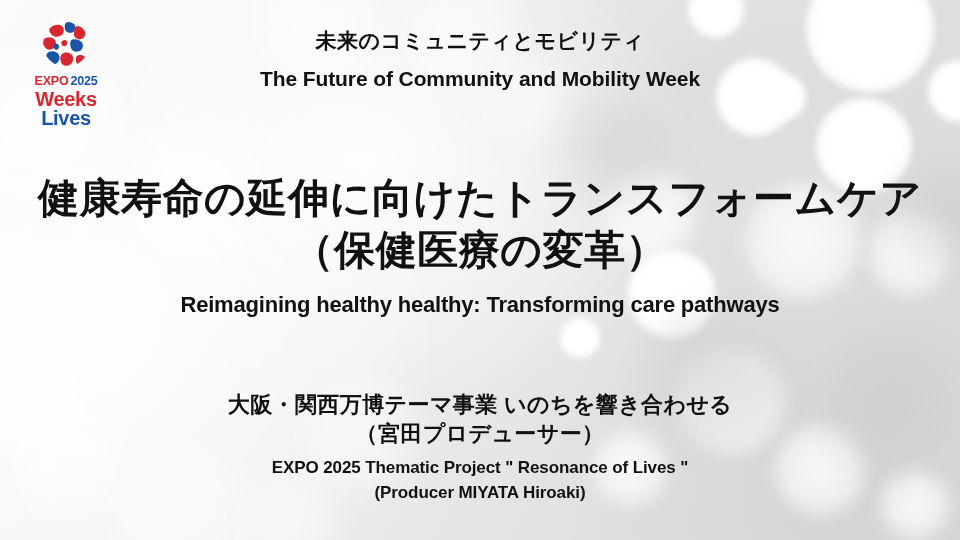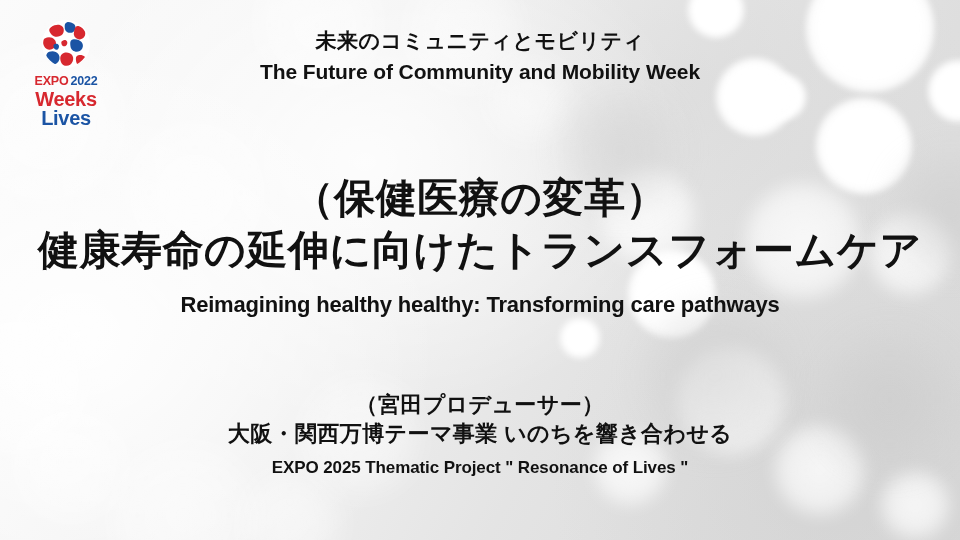--- a/index.html
+++ b/index.html
@@ -127,21 +127,21 @@
     font-size: 21px;
     font-weight: bold;
     letter-spacing: 0.5px;
     line-height: 1.22;
   }
   .header-en {
     font-size: 21px;
     font-weight: bold;
     letter-spacing: -0.1px;
     line-height: 1.25;
-    margin-top: 5px;
+    margin-top: 12px;
   }
 
   #title-block { top: 172px; left: 0; }
   .title-jp {
     font-size: 41px;
     font-weight: bold;
     letter-spacing: 0.5px;
     line-height: 1.28;
   }
   .subtitle-en {
@@ -225,36 +225,37 @@
         <path d="M62 42 C74 40, 84 49, 79 58 C73 68, 59 64, 58 54 C57 46, 58 43, 62 42 Z" fill="#1b54a4"></path>
         <path d="M20 64 C31 60, 41 68, 38 78 C35 89, 20 89, 16 80 C13 72, 15 66, 20 64 Z" fill="#1b54a4"></path>
         <path d="M46 66 C57 63, 66 71, 62 81 C58 92, 44 91, 41 82 C38 73, 41 68, 46 66 Z" fill="#d7282f"></path>
         <path d="M72 70 C82 68, 90 76, 86 84 C81 93, 69 90, 68 81 C67 74, 68 71, 72 70 Z" fill="#d7282f"></path>
         <path d="M44 44 C49 41, 54 45, 52 50 C50 56, 43 55, 42 50 C41 46, 42 45, 44 44 Z" fill="#d7282f"></path>
         <path d="M30 50 C35 48, 39 52, 37 57 C35 62, 29 61, 28 56 C27 52, 28 51, 30 50 Z" fill="#1b54a4"></path>
       </g>
       <circle cx="50" cy="50" r="42" fill="none" stroke="#ffffff" stroke-width="2"></circle>
     </svg>
     <div class="logo-line1">
-      <span class="logo-expo">EXPO</span><span class="logo-2025">2022</span>
+      <span class="logo-expo">EXPO</span><span class="logo-2025">2025</span>
     </div>
     <span class="logo-theme">Weeks</span>
     <span class="logo-weeks">Lives</span>
   </div>
 
   <div id="header-block" class="txt">
     <div class="header-jp">未来のコミュニティとモビリティ</div>
     <div class="header-en">The Future of Community and Mobility Week</div>
   </div>
 
   <div id="title-block" class="txt">
+    <div class="title-jp">健康寿命の延伸に向けたトランスフォームケア</div>
     <div class="title-jp">（保健医療の変革）</div>
-    <div class="title-jp">健康寿命の延伸に向けたトランスフォームケア</div>
     <div class="subtitle-en">Reimagining healthy healthy: Transforming care pathways</div>
   </div>
 
   <div id="credit-block" class="txt">
+    <div class="credit-jp">大阪・関西万博テーマ事業 いのちを響き合わせる</div>
     <div class="credit-jp">（宮田プロデューサー）</div>
-    <div class="credit-jp">大阪・関西万博テーマ事業 いのちを響き合わせる</div>
     <div class="credit-en first">EXPO 2025 Thematic Project " Resonance of Lives "</div>
+    <div class="credit-en">(Producer MIYATA Hiroaki)</div>
   </div>
 
 </div>
 
 </body></html>

